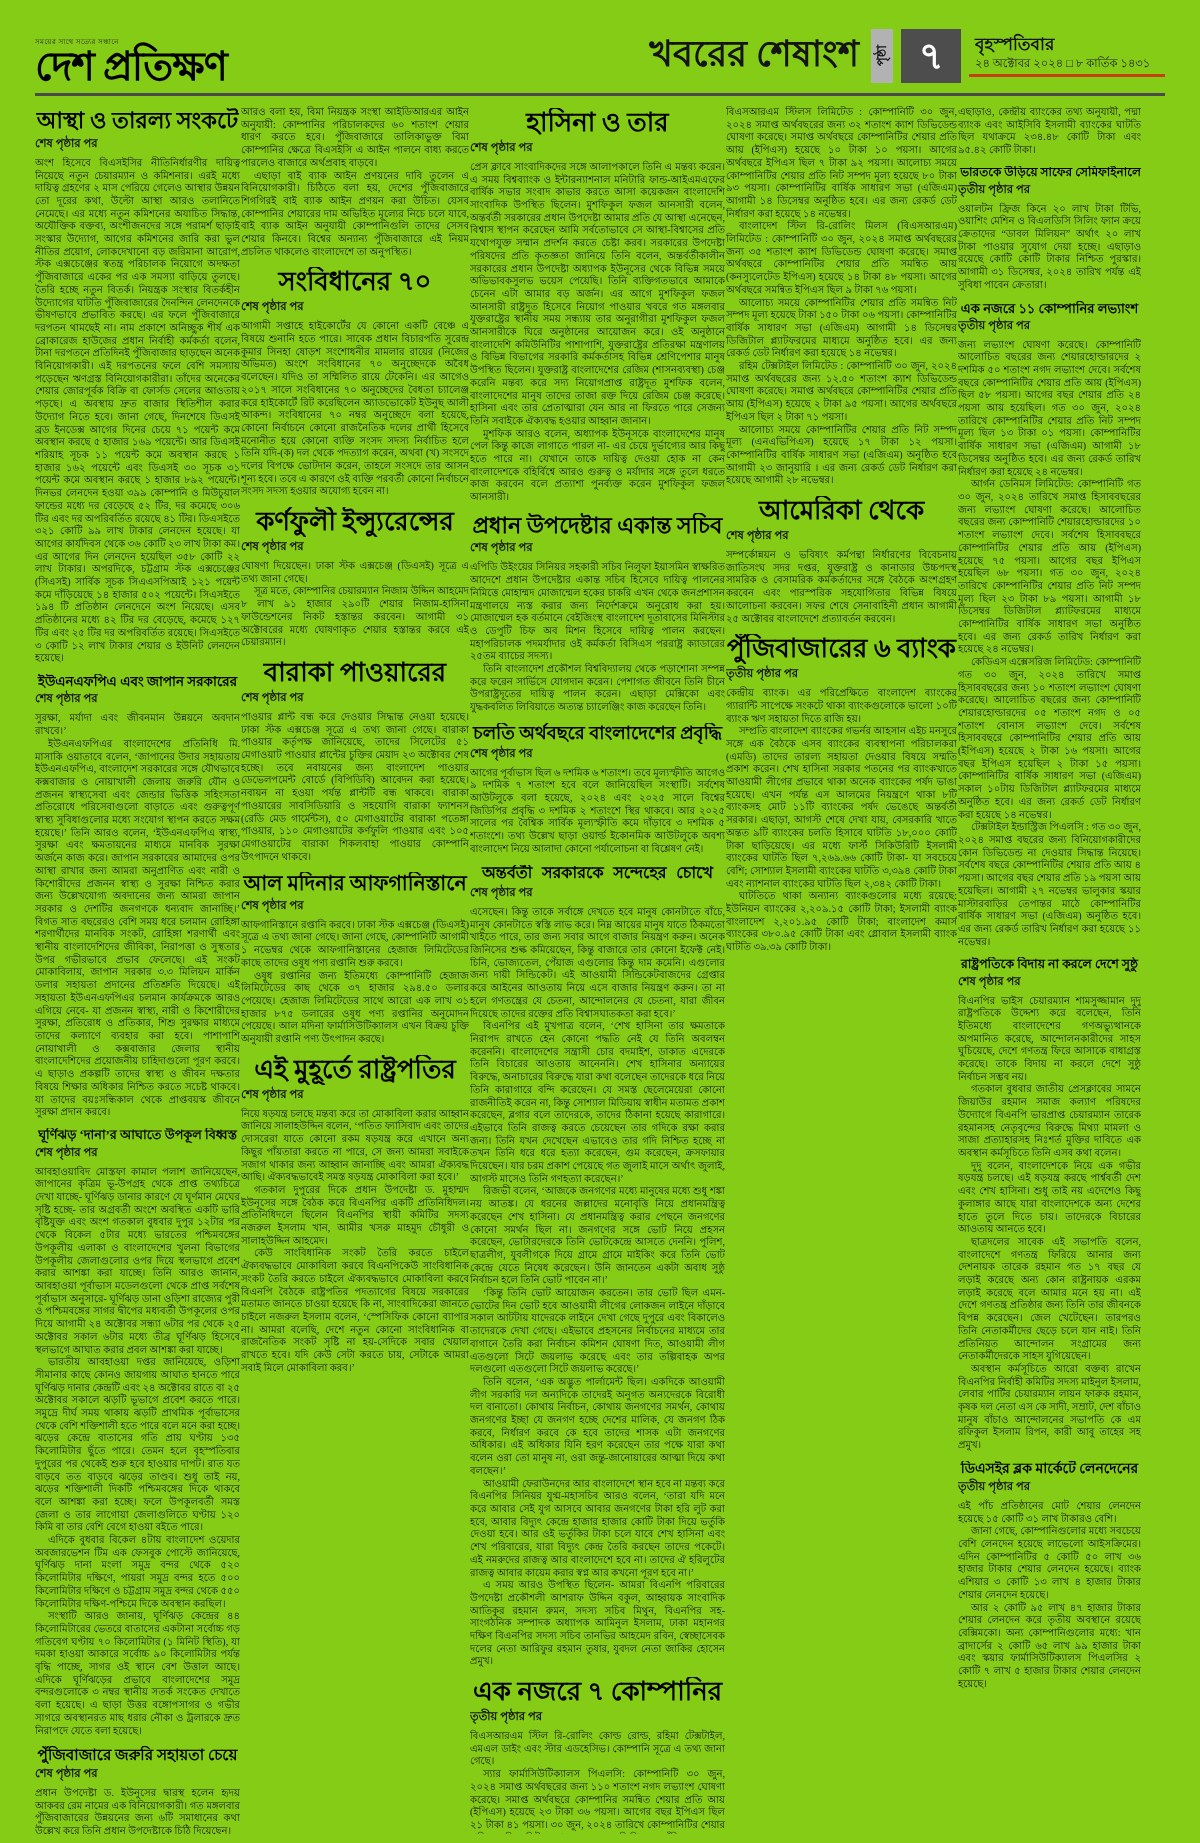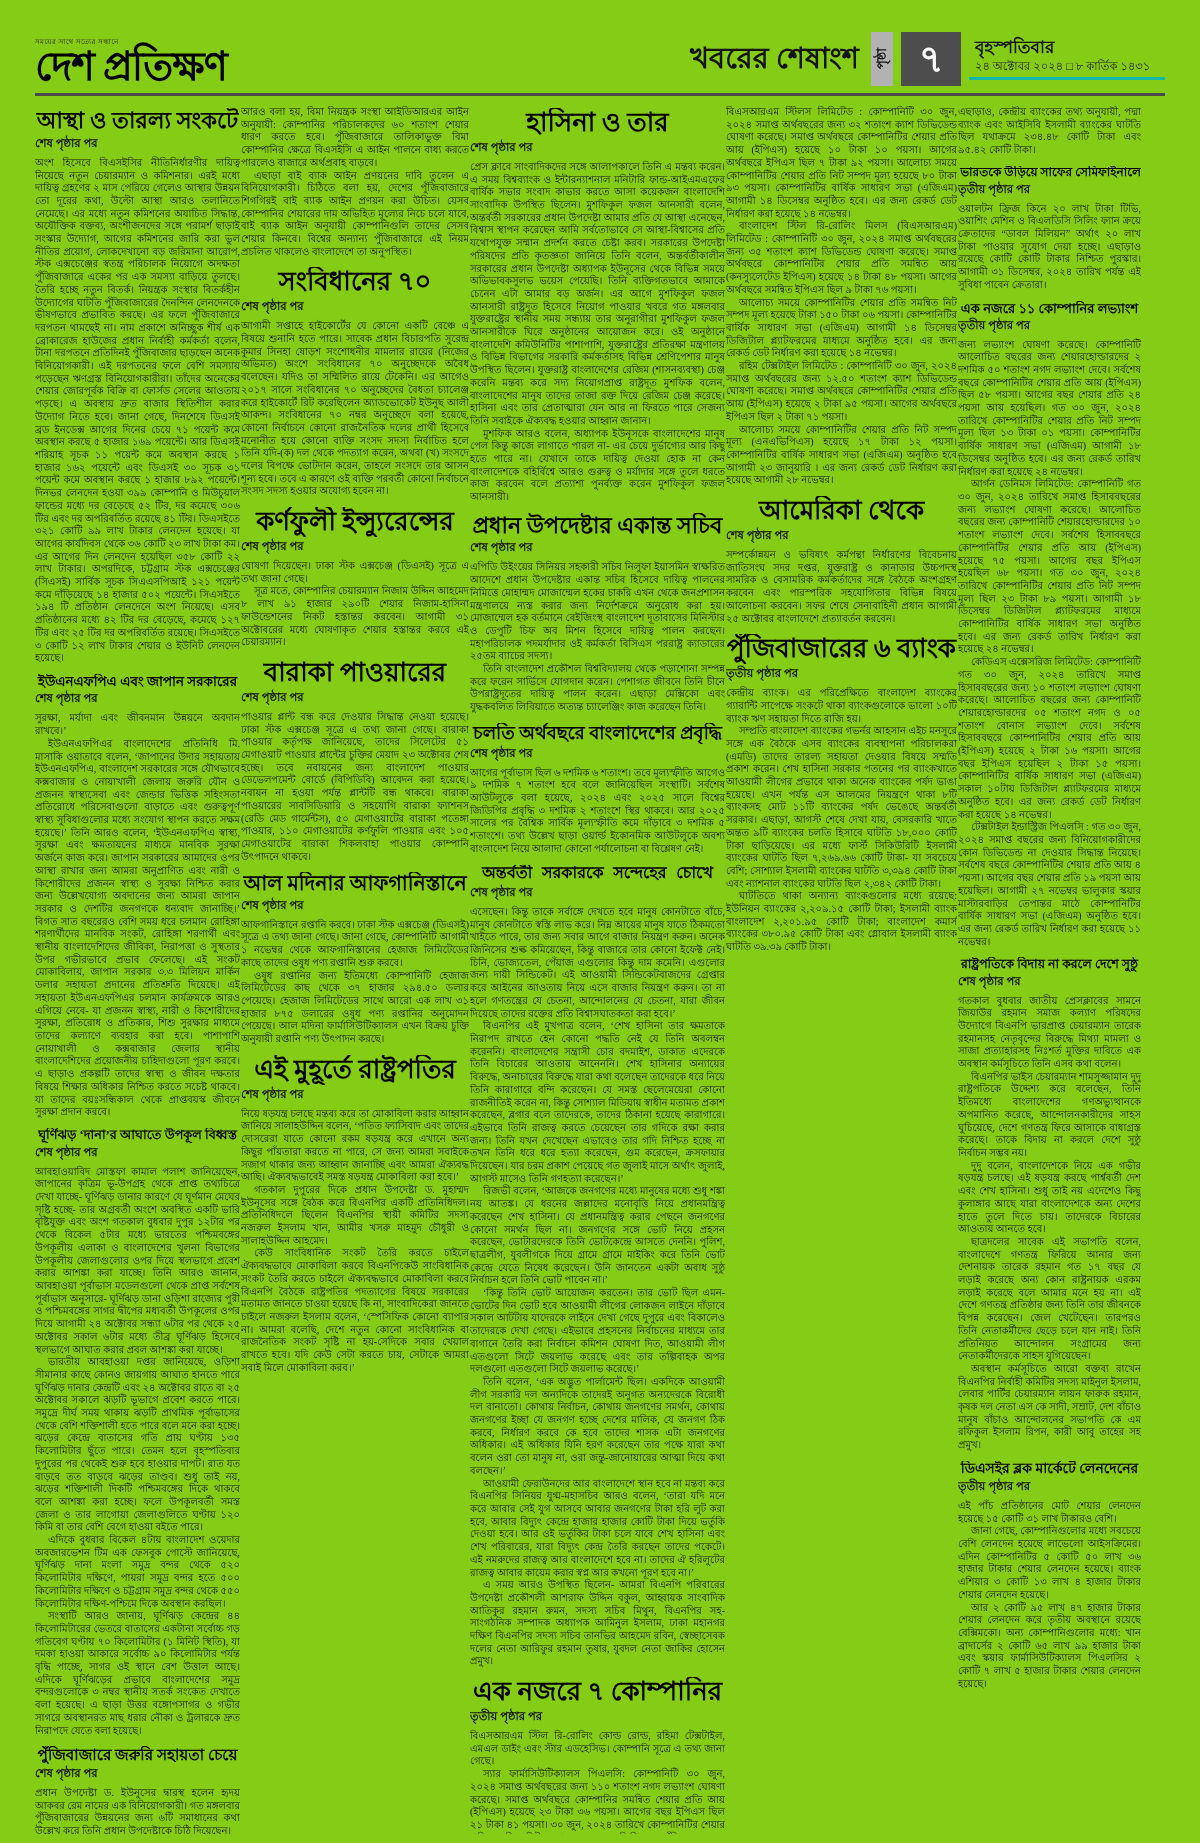--- a/index.html
+++ b/index.html
@@ -7,26 +7,26 @@
     width:1200px;height:1843px;margin:0 auto;background:#84cc16;
     font-family:"Liberation Serif","DejaVu Serif",serif;color:#141414;
     position:relative;overflow:hidden;box-sizing:border-box;
   }
   
   .hdr{display:flex;align-items:flex-end;padding:34px 35px 0 35px;height:52px;}
   .masthead{display:flex;flex-direction:column;line-height:1;}
   .tagline{font-size:7px;color:#222;letter-spacing:.5px;margin-bottom:2px;}
   .logo{font-size:40px;font-weight:bold;letter-spacing:-1px;color:#000;line-height:.95;}
   .hdr-right{margin-left:auto;display:flex;align-items:center;gap:8px;}
-  .section-title{font-size:29px;font-weight:bold;white-space:nowrap;margin-right:4px;}
+  .section-title{font-size:36px;font-weight:bold;white-space:nowrap;margin-right:4px;}
   .page-label-box{width:22px;height:54px;background:#b2b2b2;display:flex;align-items:center;justify-content:center;}
   .page-label-box span{writing-mode:vertical-rl;transform:rotate(180deg);font-size:13px;font-weight:bold;color:#111;}
   .page-number-box{width:60px;height:54px;background:#4d4d4d;display:flex;align-items:center;justify-content:center;}
   .page-number-box span{color:#fff;font-size:38px;font-weight:bold;line-height:1;}
-  .date-block{display:flex;flex-direction:column;justify-content:flex-end;padding:0 0 2px 6px;border-bottom:3px solid #14b8a6;min-width:190px;}
+  .date-block{display:flex;flex-direction:column;justify-content:flex-end;padding:0 0 2px 6px;border-bottom:3px solid #c2410c;min-width:190px;}
   .day{font-size:17px;font-weight:bold;line-height:1.2;}
   .date-line{font-size:11.5px;line-height:1.5;color:#222;}
   .hdr-rule{height:3px;background:#4a4a4a;margin:7px 35px 0 35px;}
   
   .cols{
     margin:10px 35px 0 35px;height:1728px;overflow:hidden;
     display:grid;grid-template-columns:205px 228px 255px 231px 183px;column-gap:1px;
   }
   .col{overflow:hidden;}
   .headline{
@@ -154,22 +154,22 @@
         <div class="kicker">তৃতীয় পৃষ্ঠার পর</div>
         <p class="body-para">ওয়ালটন ফ্রিজ কিনে ২০ লাখ টাকা  টিভি, ওয়াশিং মেশিন ও বিএলডিসি সিলিং ফ্যান ক্রয়ে ক্রেতাদের “ডাবল মিলিয়ন” অর্থাৎ ২০ লাখ টাকা পাওয়ার সুযোগ দেয়া হচ্ছে। এছাড়াও রয়েছে কোটি কোটি টাকার নিশ্চিত পুরস্কার। আগামী ৩১ ডিসেম্বর, ২০২৪ তারিখ পর্যন্ত এই সুবিধা পাবেন ক্রেতারা।</p>
         <div class="headline" style="font-size: 13.0788px;">এক নজরে ১১ কোম্পানির লভ্যাংশ</div>
         <div class="kicker">তৃতীয় পৃষ্ঠার পর</div>
         <p class="body-para">জন্য লভ্যাংশ ঘোষণা করেছে। কোম্পানিটি আলোচিত বছরের জন্য শেয়ারহোল্ডারদের ২ দশমিক ৫০ শতাংশ নগদ লভ্যাংশ দেবে। সর্বশেষ বছরে কোম্পানিটির শেয়ার প্রতি আয় (ইপিএস) ছিল ৫৮ পয়সা। আগের বছর শেয়ার প্রতি ২৪ পয়সা আয় হয়েছিল। গত ৩০ জুন, ২০২৪ তারিখে কোম্পানিটির শেয়ার প্রতি নিট সম্পদ মূল্য ছিল ১৩ টাকা ০১ পয়সা। কোম্পানিটির বার্ষিক সাধারণ সভা (এজিএম) আগামী ১৮ ডিসেম্বর অনুষ্ঠিত হবে। এর জন্য রেকর্ড তারিখ নির্ধারণ করা হয়েছে ২৪ নভেম্বর।</p>
         <p class="body-para">আর্গন ডেনিমস লিমিটেড: কোম্পানিটি গত ৩০ জুন, ২০২৪ তারিখে সমাপ্ত হিসাববছরের জন্য লভ্যাংশ ঘোষণা করেছে। আলোচিত বছরের জন্য কোম্পানিটি শেয়ারহোল্ডারদের ১০ শতাংশ লভ্যাংশ দেবে। সর্বশেষ হিসাববছরে কোম্পানিটির শেয়ার প্রতি আয় (ইপিএস) হয়েছে ৭৫ পয়সা। আগের বছর ইপিএস হয়েছিল ৬৮ পয়সা। গত ৩০ জুন, ২০২৪ তারিখে কোম্পানিটির শেয়ার প্রতি নিট সম্পদ মূল্য ছিল ২৩ টাকা ৮৯ পয়সা। আগামী ১৮ ডিসেম্বর ডিজিটাল প্ল্যাটফরমের মাধ্যমে কোম্পানিটির বার্ষিক সাধারণ সভা অনুষ্ঠিত হবে। এর জন্য রেকর্ড তারিখ নির্ধারণ করা হয়েছে ২৪ নভেম্বর।</p>
         <p class="body-para">কেডিএস এক্সেসরিজ লিমিটেড: কোম্পানিটি গত ৩০ জুন, ২০২৪ তারিখে সমাপ্ত হিসাববছরের জন্য ১০ শতাংশ লভ্যাংশ ঘোষণা করেছে। আলোচিত বছরের জন্য কোম্পানিটি শেয়ারহোল্ডারদের ০৫ শতাংশ নগদ ও ০৫ শতাংশ বোনাস লভ্যাংশ দেবে। সর্বশেষ হিসাববছরে কোম্পানিটির শেয়ার প্রতি আয় (ইপিএস) হয়েছে ২ টাকা ১৬ পয়সা। আগের বছর ইপিএস হয়েছিল ২ টাকা ১৫ পয়সা। কোম্পানিটির বার্ষিক সাধারণ সভা (এজিএম) সকাল ১০টায় ডিজিটাল প্ল্যাটফরমের মাধ্যমে অনুষ্ঠিত হবে। এর জন্য রেকর্ড ডেট নির্ধারণ করা হয়েছে ১৪ নভেম্বর।</p>
         <p class="body-para">টেক্সটাইল ইন্ডাস্ট্রিজ পিএলসি : গত ৩০ জুন, ২০২৪ সমাপ্ত বছরের জন্য বিনিয়োগকারীদের কোন ডিভিডেন্ড না দেওয়ার সিদ্ধান্ত নিয়েছে। সর্বশেষ বছরে কোম্পানিটির শেয়ার প্রতি আয় ৪ পয়সা। আগের বছর শেয়ার প্রতি ১৯ পয়সা আয় হয়েছিল। আগামী ২৭ নভেম্বর ভালুকার স্কয়ার মাস্টারবাড়ির তেপান্তর মাঠে কোম্পানিটির বার্ষিক সাধারণ সভা (এজিএম) অনুষ্ঠিত হবে। এর জন্য রেকর্ড তারিখ নির্ধারণ করা হয়েছে ১১ নভেম্বর।</p>
         <div class="headline" style="font-size: 12.3903px;">রাষ্ট্রপতিকে বিদায় না করলে দেশে সুষ্ঠু</div>
         <div class="kicker">শেষ পৃষ্ঠার পর</div>
+        <p class="body-para">বিএনপির ভাইস চেয়ারম্যান শামসুজ্জামান দুদু রাষ্ট্রপতিকে উদ্দেশ্য করে বলেছেন, তিনি ইতিমধ্যে বাংলাদেশের গণঅভ্যুত্থানকে অপমানিত করেছে, আন্দোলনকারীদের সাহস ঘুচিয়েছে, দেশে গণতন্ত্র ফিরে আসাকে বাধাগ্রস্ত করেছে। তাকে বিদায় না করলে দেশে সুষ্ঠু নির্বাচন সম্ভব নয়।</p>
         <p class="body-para">গতকাল বুধবার জাতীয় প্রেসক্লাবের সামনে জিয়াউর রহমান সমাজ কল্যাণ পরিষদের উদ্যোগে বিএনপি ভারপ্রাপ্ত চেয়ারম্যান তারেক রহমানসহ নেতৃবৃন্দের বিরুদ্ধে মিথ্যা মামলা ও সাজা প্রত্যাহারসহ নিঃশর্ত মুক্তির দাবিতে এক অবস্থান কর্মসূচিতে তিনি এসব কথা বলেন।</p>
-        <p class="body-para">বিএনপির ভাইস চেয়ারম্যান শামসুজ্জামান দুদু রাষ্ট্রপতিকে উদ্দেশ্য করে বলেছেন, তিনি ইতিমধ্যে বাংলাদেশের গণঅভ্যুত্থানকে অপমানিত করেছে, আন্দোলনকারীদের সাহস ঘুচিয়েছে, দেশে গণতন্ত্র ফিরে আসাকে বাধাগ্রস্ত করেছে। তাকে বিদায় না করলে দেশে সুষ্ঠু নির্বাচন সম্ভব নয়।</p>
         <p class="body-para">দুদু বলেন, বাংলাদেশকে নিয়ে এক গভীর ষড়যন্ত্র চলছে। এই ষড়যন্ত্র করছে পার্শ্ববর্তী দেশ এবং শেখ হাসিনা। শুধু তাই নয় এদেশেও কিছু কুলাঙ্গার আছে যারা বাংলাদেশকে অন্য দেশের হাতে তুলে দিতে চায়। তাদেরকে বিচারের আওতায় আনতে হবে।</p>
         <p class="body-para">ছাত্রদলের সাবেক এই সভাপতি বলেন, বাংলাদেশে গণতন্ত্র ফিরিয়ে আনার জন্য দেশনায়ক তারেক রহমান গত ১৭ বছর যে লড়াই করেছে অন্য কোন রাষ্ট্রনায়ক এরকম লড়াই করেছে বলে আমার মনে হয় না। এই দেশে গণতন্ত্র প্রতিষ্ঠার জন্য তিনি তার জীবনকে বিপন্ন করেছেন। জেল খেটেছেন। তারপরও তিনি নেতাকর্মীদের ছেড়ে চলে যান নাই। তিনি প্রতিনিয়ত আন্দোলন সংগ্রামের জন্য নেতাকর্মীদেরকে সাহস যুগিয়েছেন।</p>
         <p class="body-para">অবস্থান কর্মসূচিতে আরো বক্তব্য রাখেন বিএনপির নির্বাহী কমিটির সদস্য মাইনুল ইসলাম, লেবার পার্টির চেয়ারম্যান লায়ন ফারুক রহমান, কৃষক দল নেতা এস কে সাদী, সম্রাট, দেশ বাঁচাও মানুষ বাঁচাও আন্দোলনের সভাপতি কে এম রফিকুল ইসলাম রিপন, কারী আবু তাহের সহ প্রমুখ।</p>
         <div class="headline" style="font-size: 13.9746px;">ডিএসইর ব্লক মার্কেটে লেনদেনের</div>
         <div class="kicker">তৃতীয় পৃষ্ঠার পর</div>
         <p class="body-para">এই পাঁচ প্রতিষ্ঠানের মোট শেয়ার লেনদেন হয়েছে ১৫ কোটি ৩১ লাখ টাকারও বেশি।</p>
         <p class="body-para">জানা গেছে, কোম্পানিগুলোর মধ্যে সবচেয়ে বেশি লেনদেন হয়েছে লাভেলো আইসক্রিমের। এদিন কোম্পানিটির ৫ কোটি ৫০ লাখ ৩৬ হাজার টাকার শেয়ার লেনদেন হয়েছে। ব্যাংক এশিয়ার ৩ কোটি ১৩ লাখ ৪ হাজার টাকার শেয়ার লেনদেন হয়েছে।</p>
         <p class="body-para">আর ২ কোটি ৯৫ লাখ ৪৭ হাজার টাকার শেয়ার লেনদেন করে তৃতীয় অবস্থানে রয়েছে বেক্সিমকো। অন্য কোম্পানিগুলোর মধ্যে: খান ব্রাদার্সের ২ কোটি ৬৫ লাখ ৯৯ হাজার টাকা এবং স্কয়ার ফার্মাসিউটিক্যালস পিএলসির ২ কোটি ৭ লাখ ৫ হাজার টাকার শেয়ার লেনদেন হয়েছে।</p>
       </div>
   </div>

